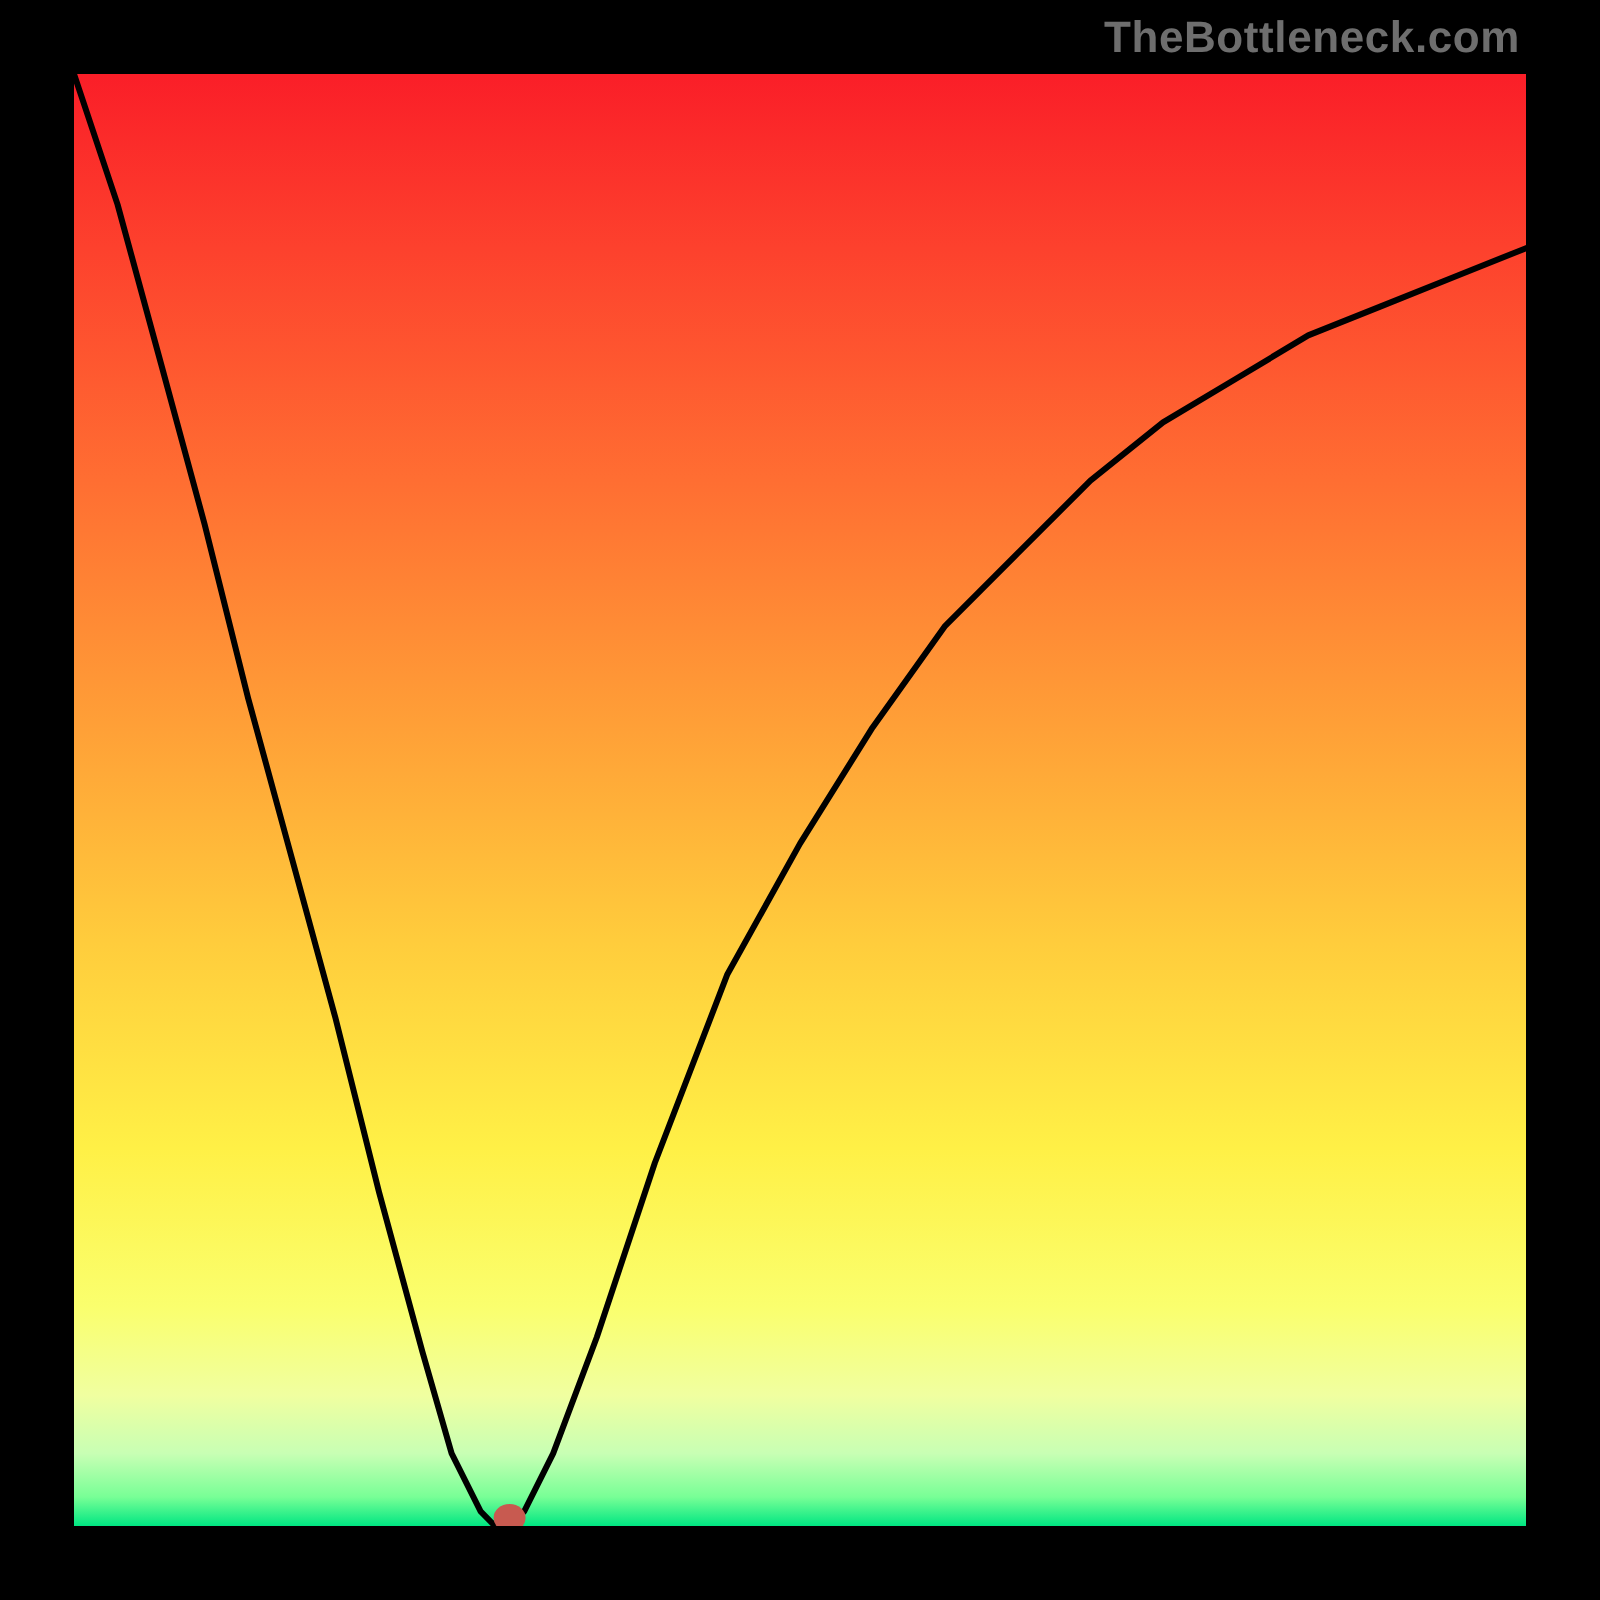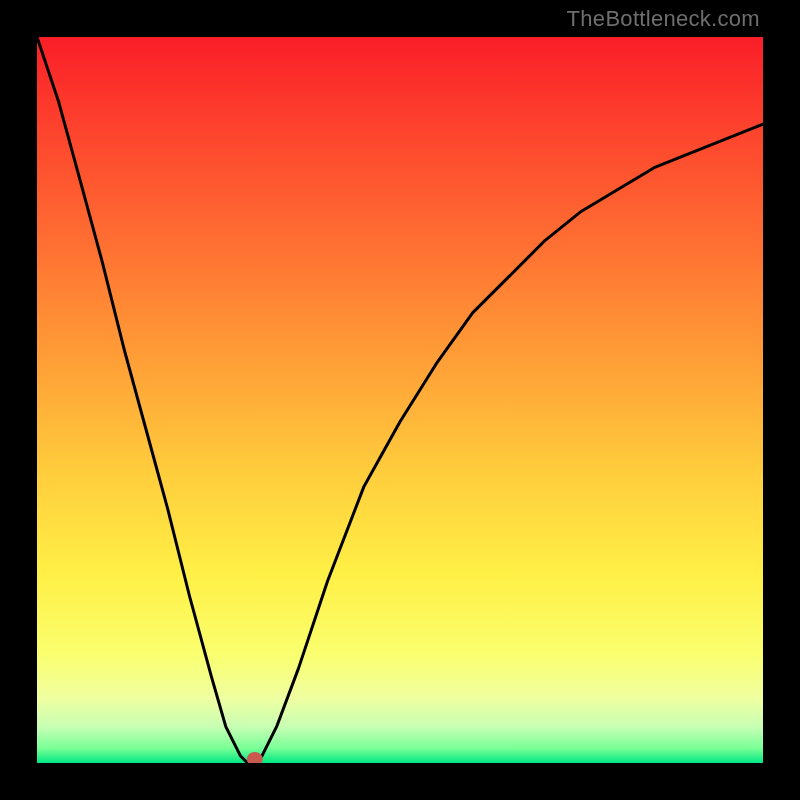--- a/index.html
+++ b/index.html
@@ -36,21 +36,21 @@
       rgb(120, 255, 150) 98%,
       rgb(0, 230, 130) 100%
     );
   }
   .attribution {
     position: absolute;
     top: 6px;
     right: 40px;
     color: rgb(110, 110, 110);
     font-size: 22px;
-    font-weight: normal;
+    font-weight: bold;
     letter-spacing: 0.3px;
   }
   svg.curve {
     position: absolute;
     left: 0;
     top: 0;
     width: 726px;
     height: 726px;
   }
 </style>

